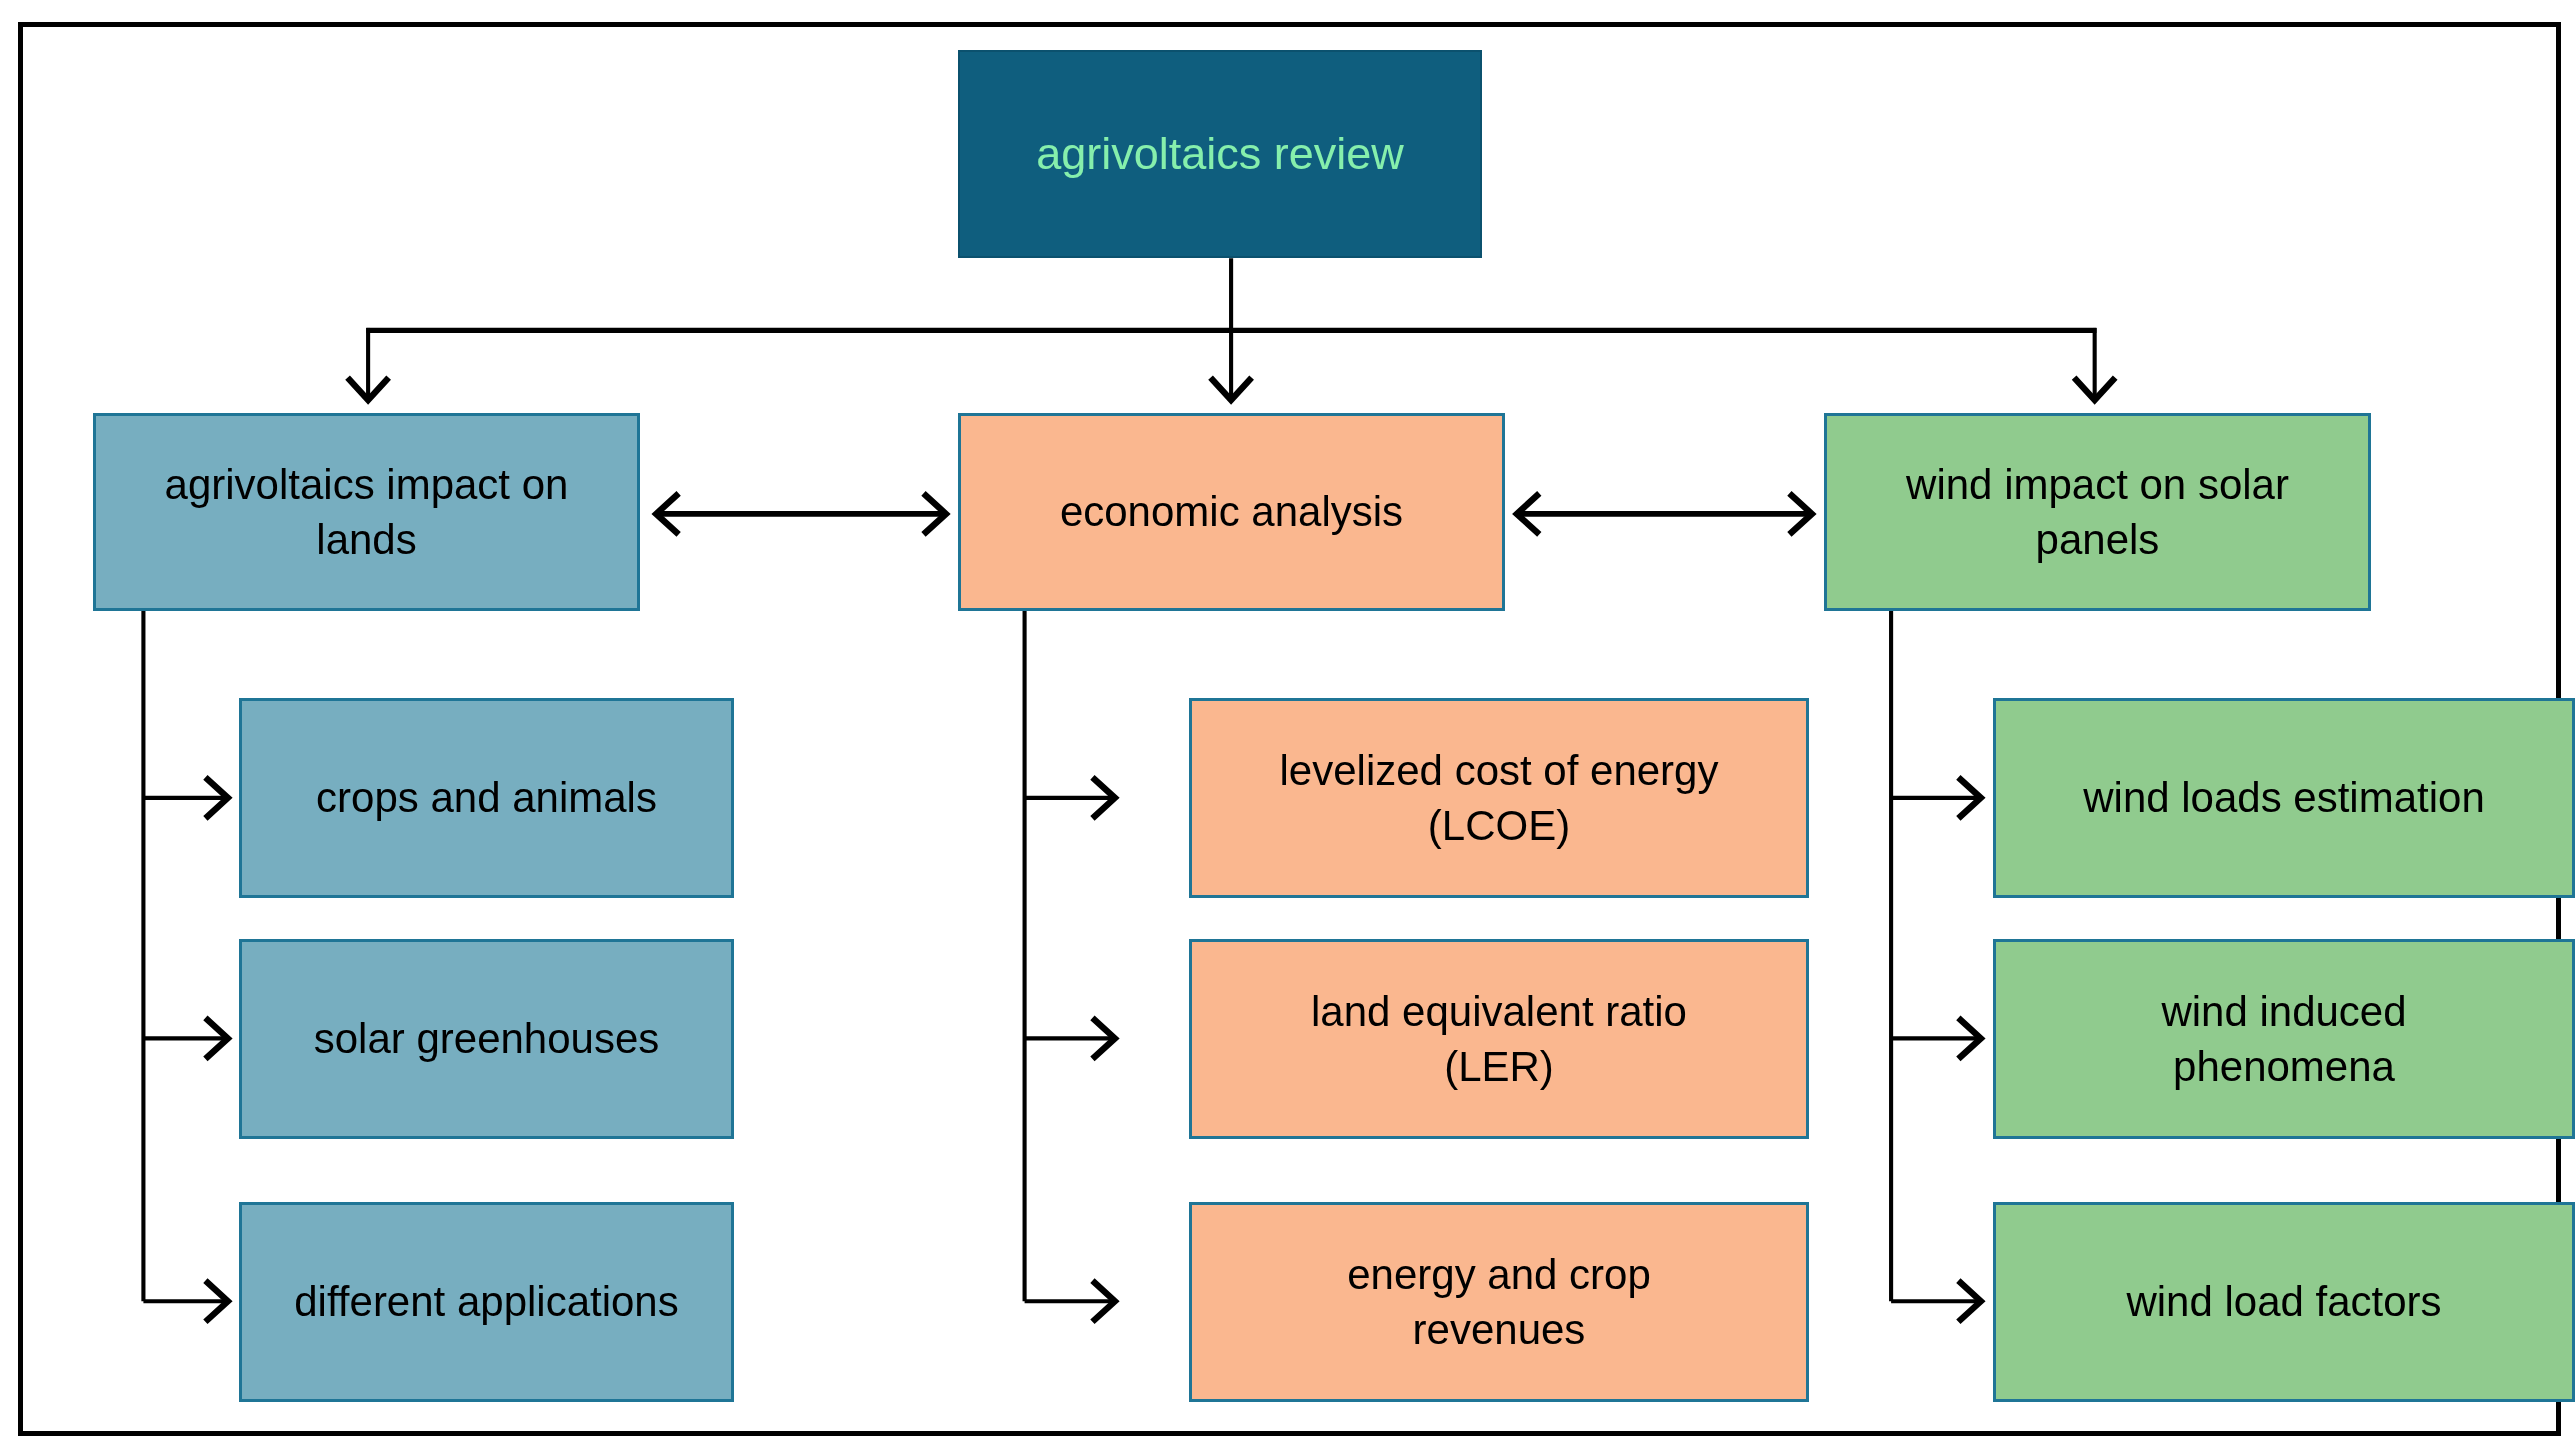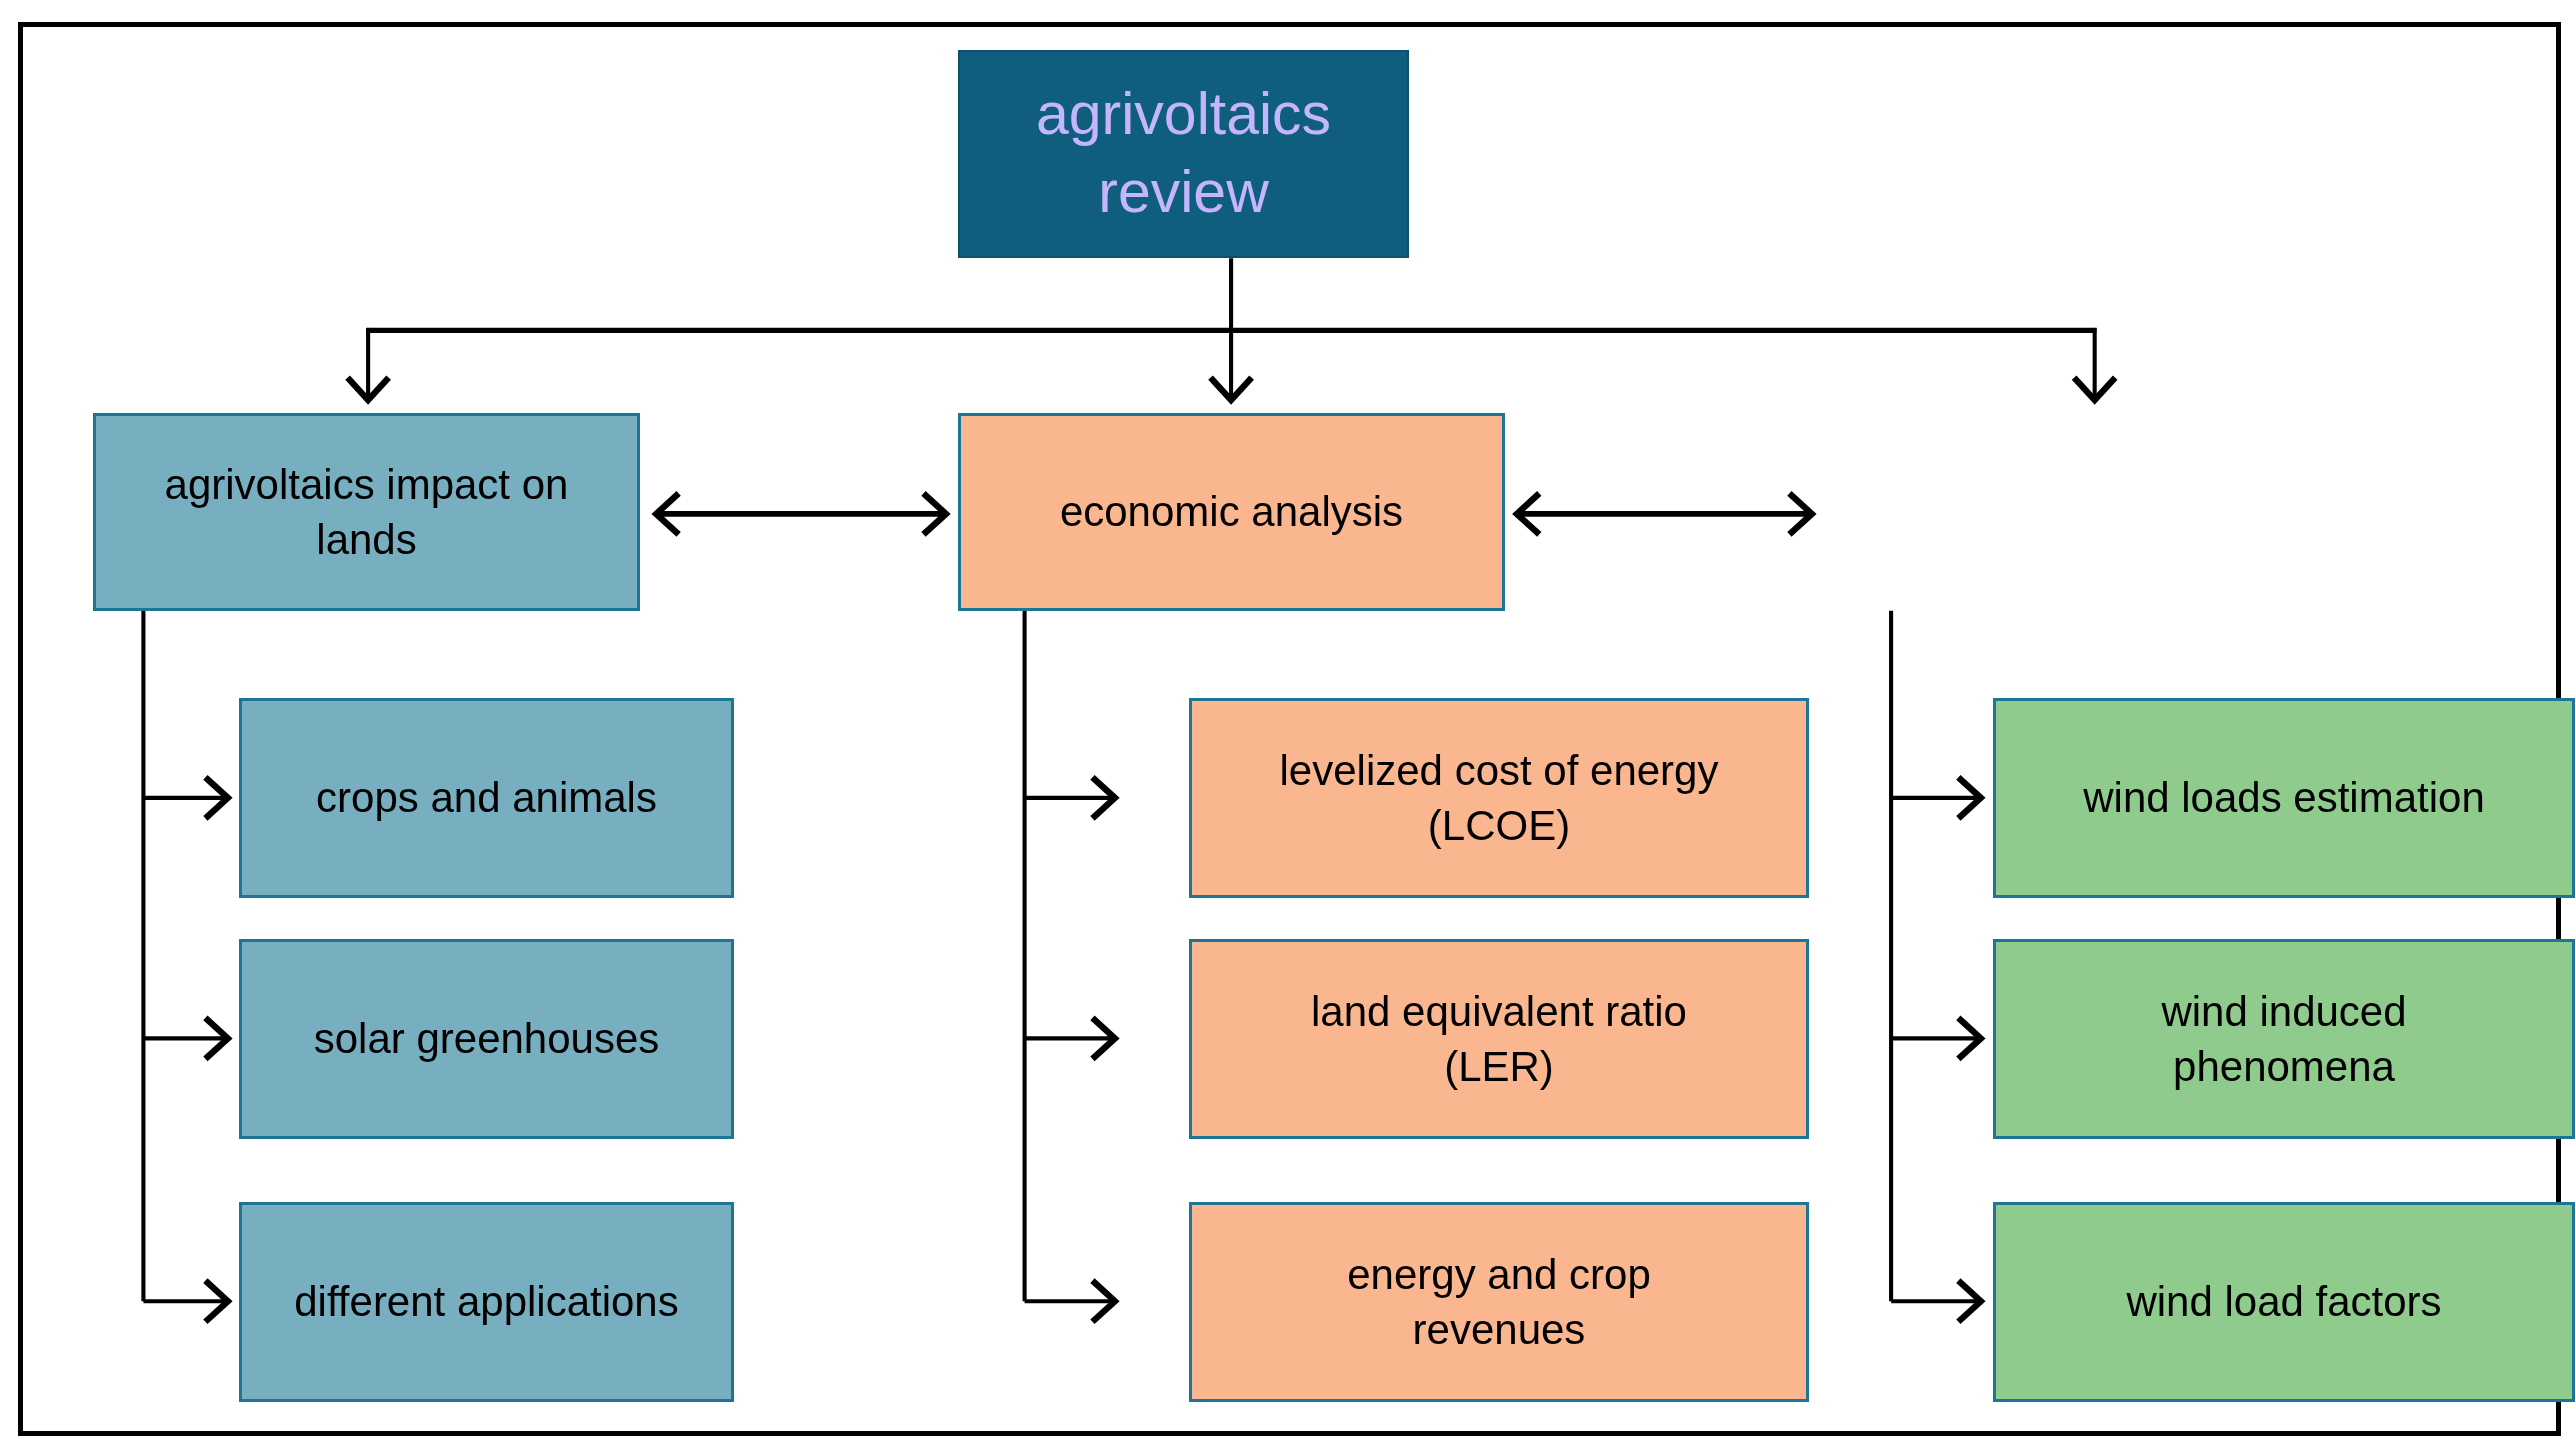--- a/index.html
+++ b/index.html
@@ -36,25 +36,25 @@
     align-items: center;
     justify-content: center;
     text-align: center;
     white-space: pre-line;
     color: #000000;
     font-size: 42px;
     line-height: 1.32;
     box-sizing: border-box;
   }
   .node-root {
-    left: 958px; top: 50px; width: 451px; height: 208px;
+    left: 958px; top: 50px; width: 524px; height: 208px;
     background: #0f5e7e;
     border: 2.9px solid #0b516e;
-    color: #c4b5fd;
-    font-size: 59px;
+    color: #86efac;
+    font-size: 45px;
   }
   .branch, .leaf {
     border: 3.5px solid #1f7596;
   }
   .fill-blue   { background: #77aec0; }
   .fill-peach  { background: #fab78f; }
   .fill-green  { background: #90cb8e; }
 
   .branch { top: 413px; height: 198px; }
   .branch-0 { left: 93px;  width: 547px; }
@@ -111,20 +111,22 @@
     <line x1="3223" y1="1360" x2="3376" y2="1360" stroke="#000000" stroke-width="7" marker-end="url(#openArrow)"></line>
     <line x1="3223" y1="1770" x2="3376" y2="1770" stroke="#000000" stroke-width="7" marker-end="url(#openArrow)"></line>
     <line x1="3223" y1="2218" x2="3376" y2="2218" stroke="#000000" stroke-width="7" marker-end="url(#openArrow)"></line>
   </svg>
 
   <div class="node node-root">agrivoltaics review</div>
 
   <div class="node branch branch-1 fill-peach">economic analysis</div>
   <div class="node branch branch-0 fill-blue">agrivoltaics impact on
 lands</div>
+  <div class="node branch branch-2 fill-green">wind impact on solar
+panels</div>
 
   <div class="col-0">
     <div class="node leaf row-0 fill-blue">crops and animals</div>
     <div class="node leaf row-1 fill-blue">solar greenhouses</div>
     <div class="node leaf row-2 fill-blue">different applications</div>
   </div>
 
   <div class="col-1">
     <div class="node leaf row-0 fill-peach">levelized cost of energy
 (LCOE)</div>

